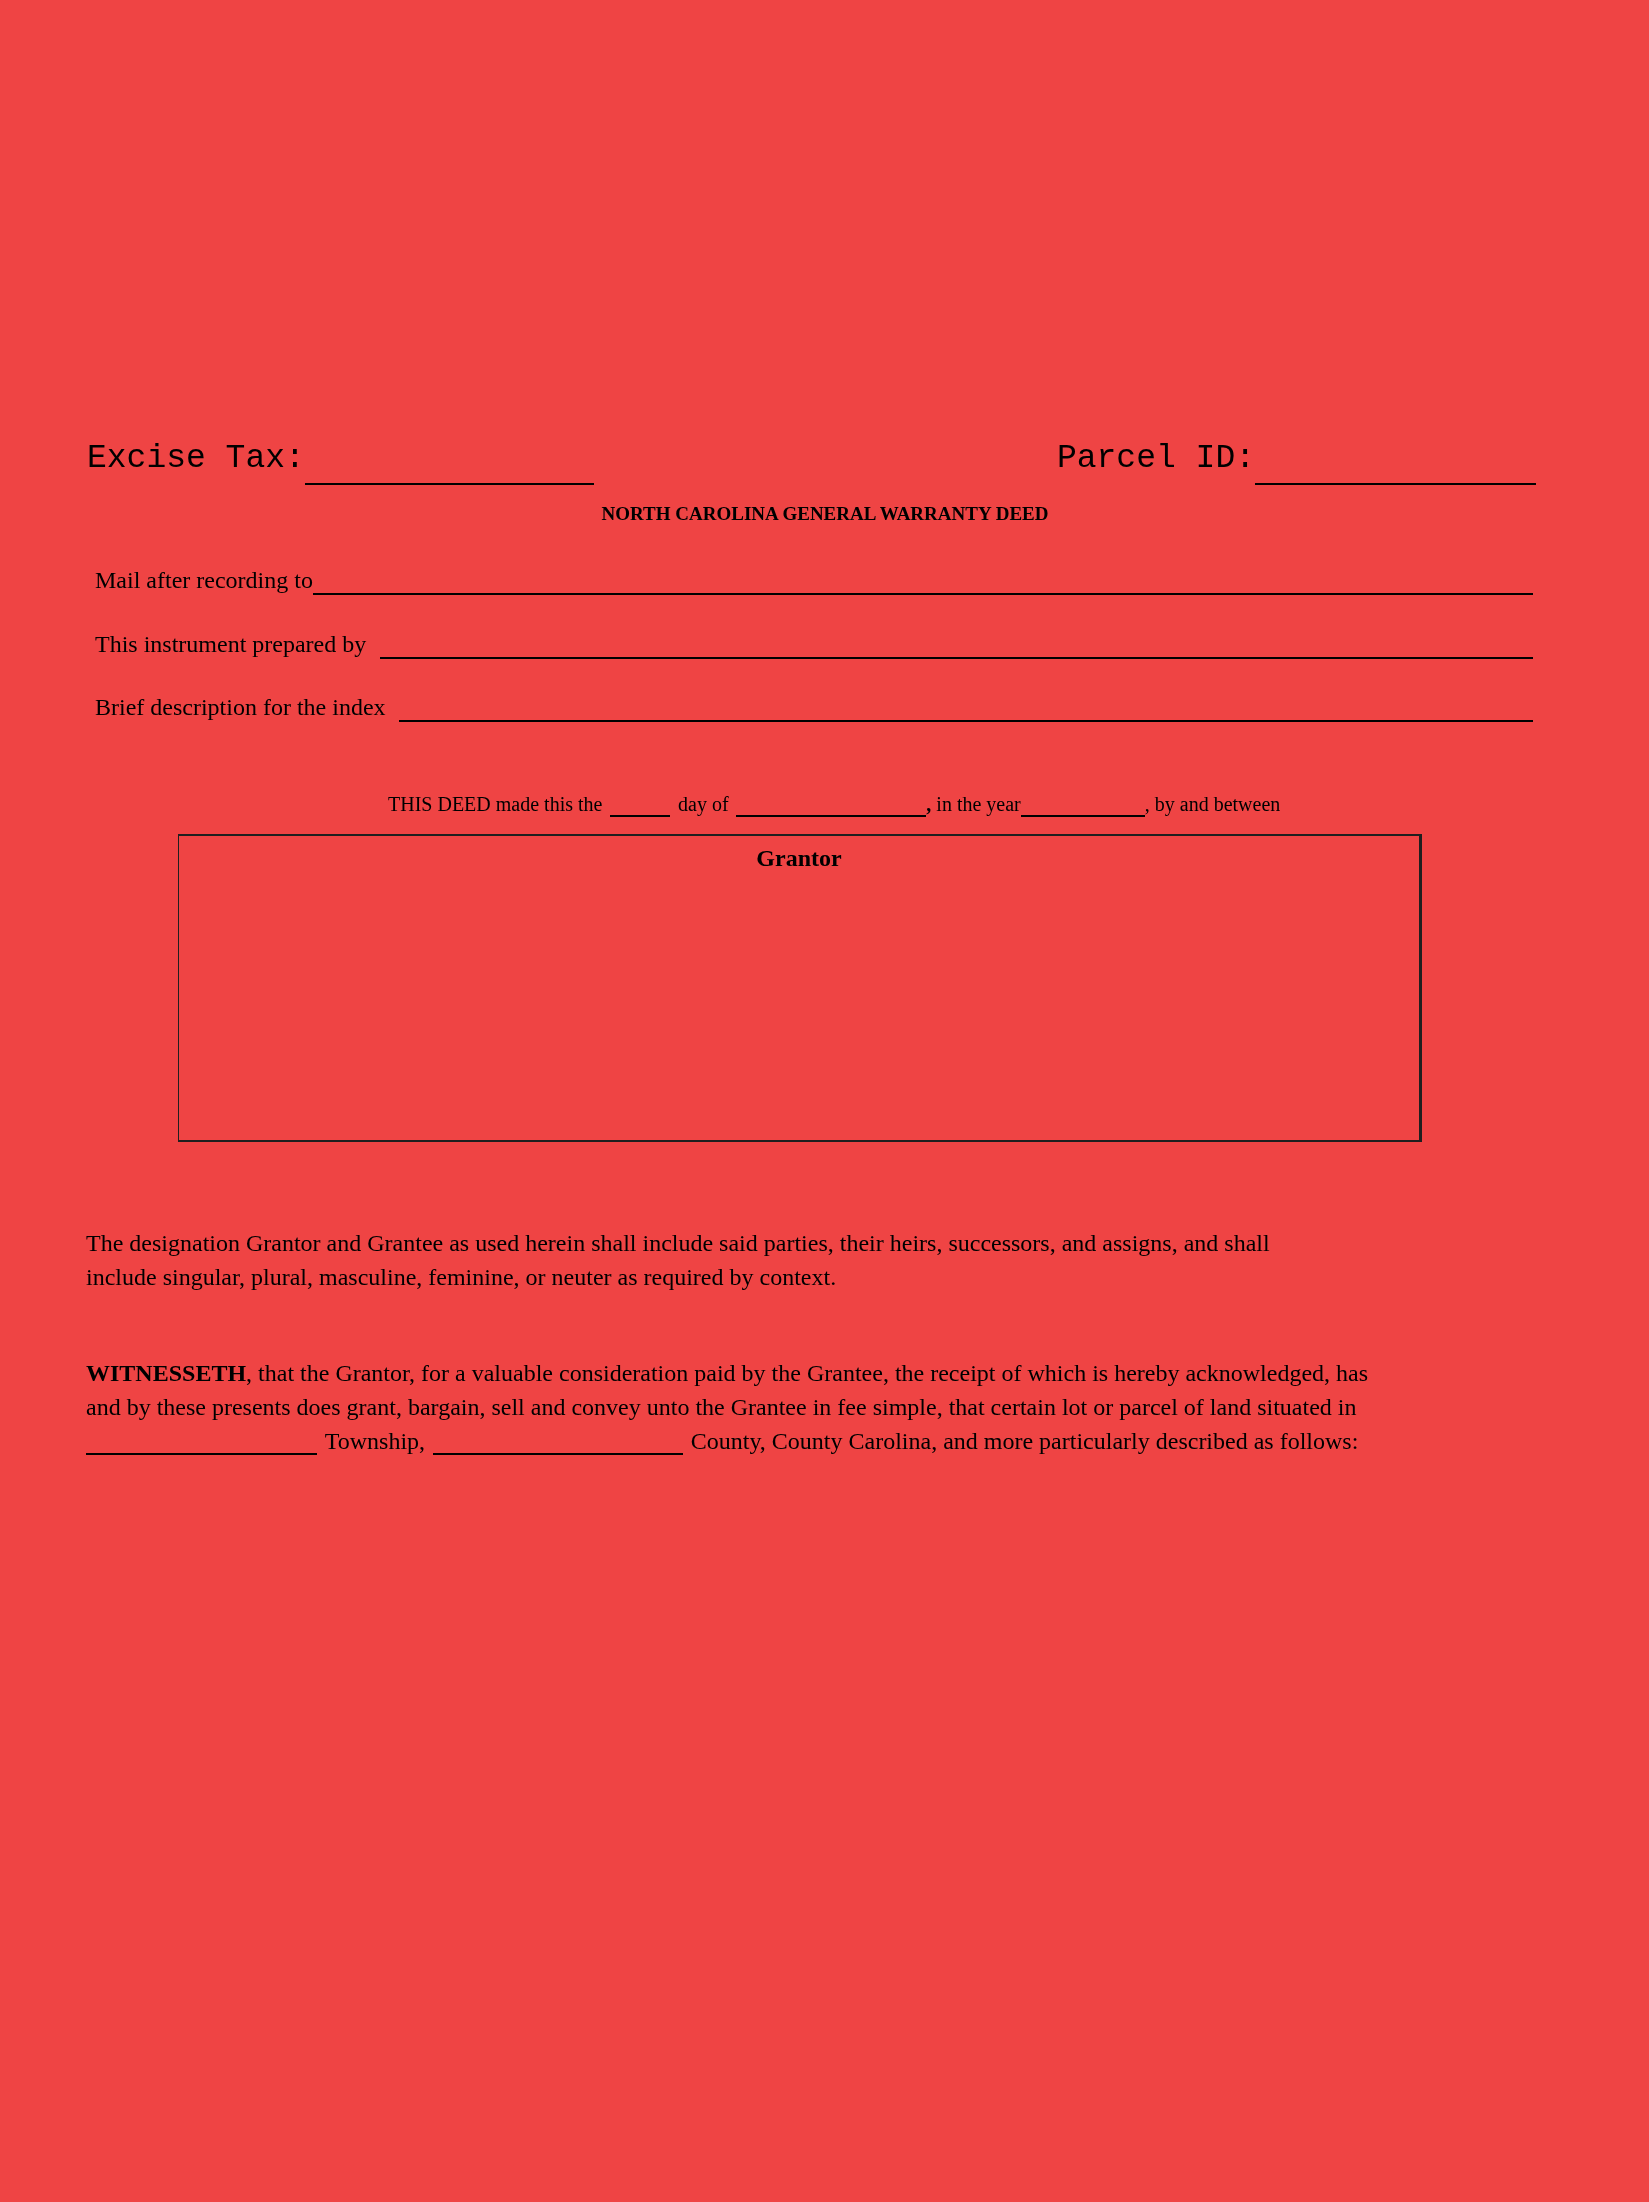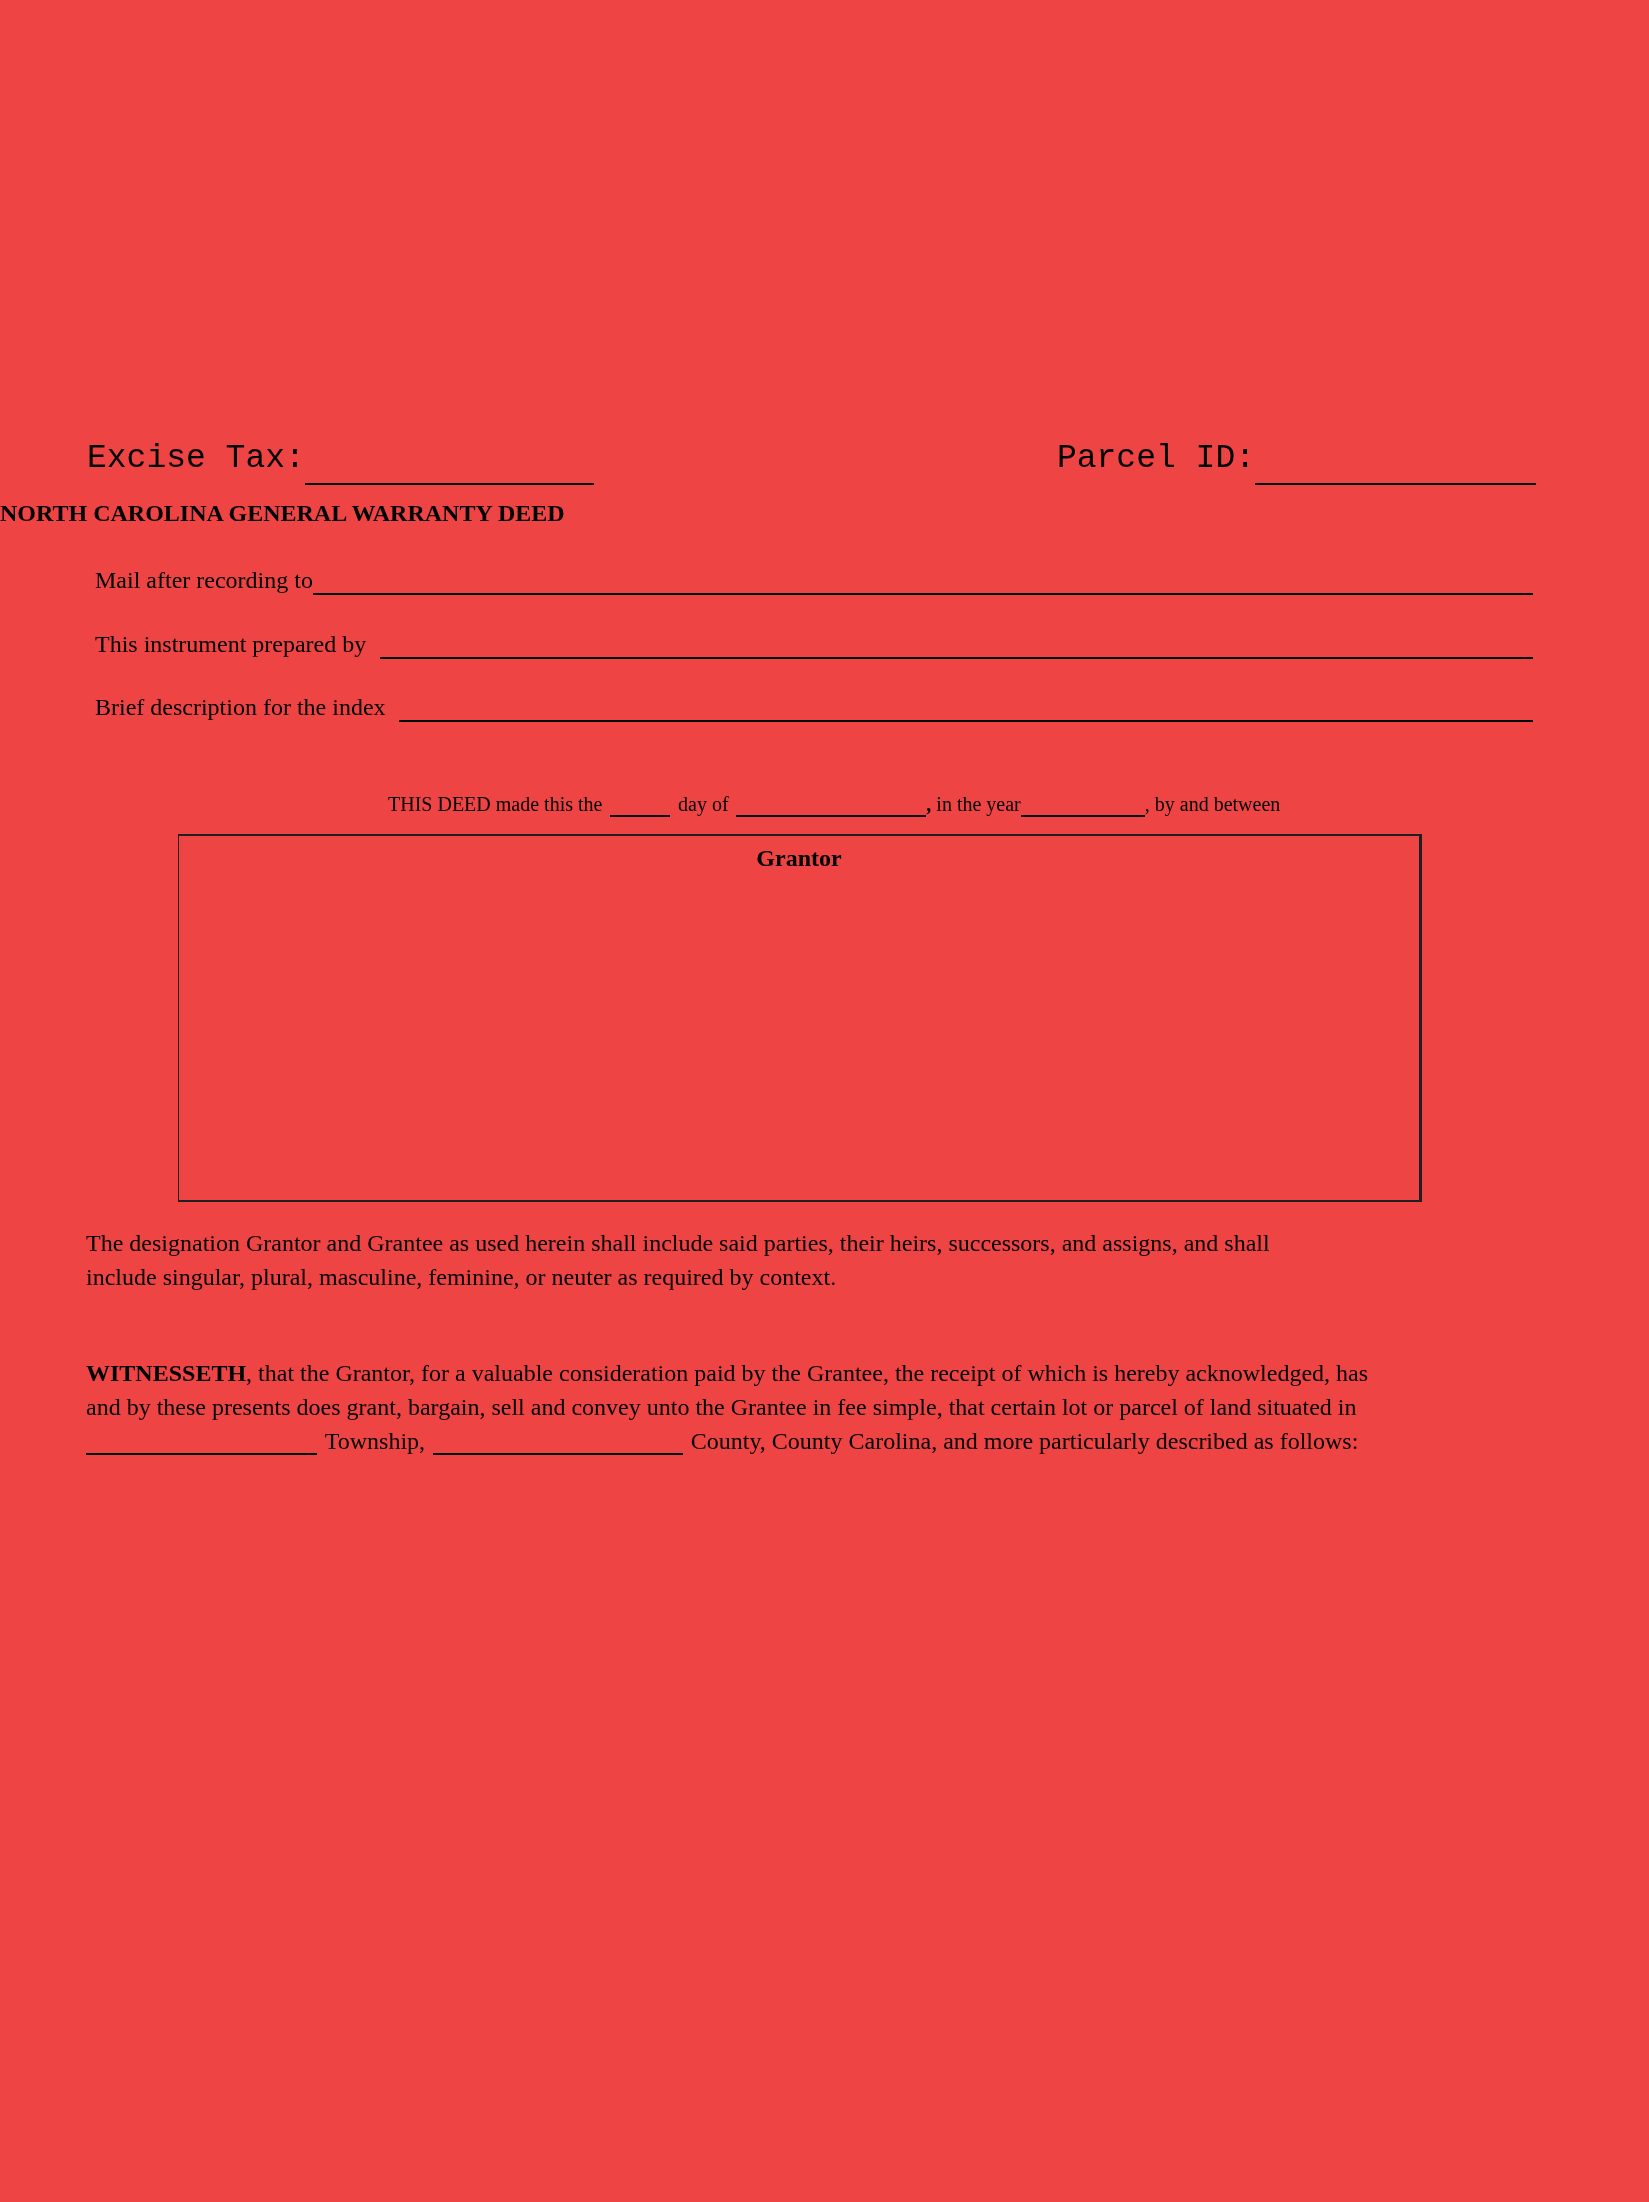--- a/index.html
+++ b/index.html
@@ -20,21 +20,21 @@
     font-size:33px; line-height:43px; white-space:nowrap;
   }
   .mono-blank {
     display:inline-block; height:0; border-bottom:2.9px solid #000;
     vertical-align:-17.5px;
   }
 
   
   .doc-title {
     position:absolute; top:497px; left:0; width:100%;
-    font-weight:bold; font-size:24px; line-height:33px;
+    text-align:center; font-weight:bold; font-size:19px; line-height:33px;
   }
 
   
   .field-row {
     position:absolute; left:95px; width:1438px; height:35px;
     display:flex; align-items:flex-end;
     font-size:24px;
   }
   .field-row .lbl { line-height:35px; white-space:pre; }
   .fill {
@@ -54,21 +54,21 @@
     display:inline-block; height:0; border-bottom:2.9px solid #000;
     vertical-align:-5.8px;
   }
   .blank.day   { width:60px;  margin:0 7.8px; }
   .blank.month { width:190px; margin-left:7.8px; }
   .blank.year  { width:124px; }
   .bold { font-weight:bold; }
 
   
   .parties-table {
-    position:absolute; top:834px; left:178px; width:1244px; height:368px;
+    position:absolute; top:834px; left:178px; width:1244px; height:308px;
     box-sizing:border-box;
     border:1.9px solid #1f1f1f; border-top-width:2.9px; border-bottom-width:2.9px;
     display:flex;
   }
   .party-cell { flex:1 1 50%; box-sizing:border-box; }
   .party-cell.grantor { border-right:2.9px solid #1f1f1f; }
   .party-head {
     padding-top:5.8px; text-align:center; font-weight:bold;
     font-size:24px; line-height:32px;
   }

